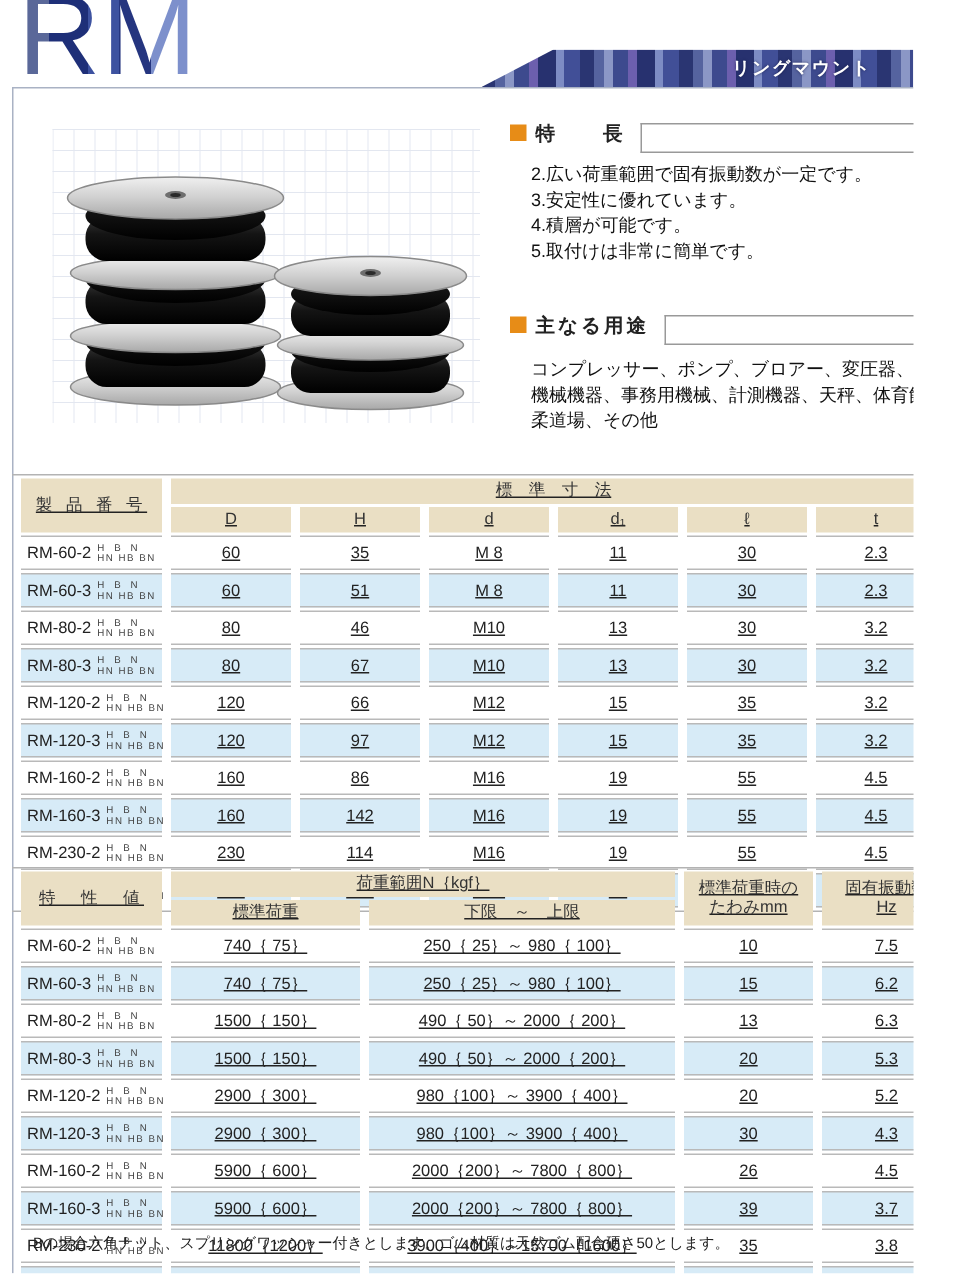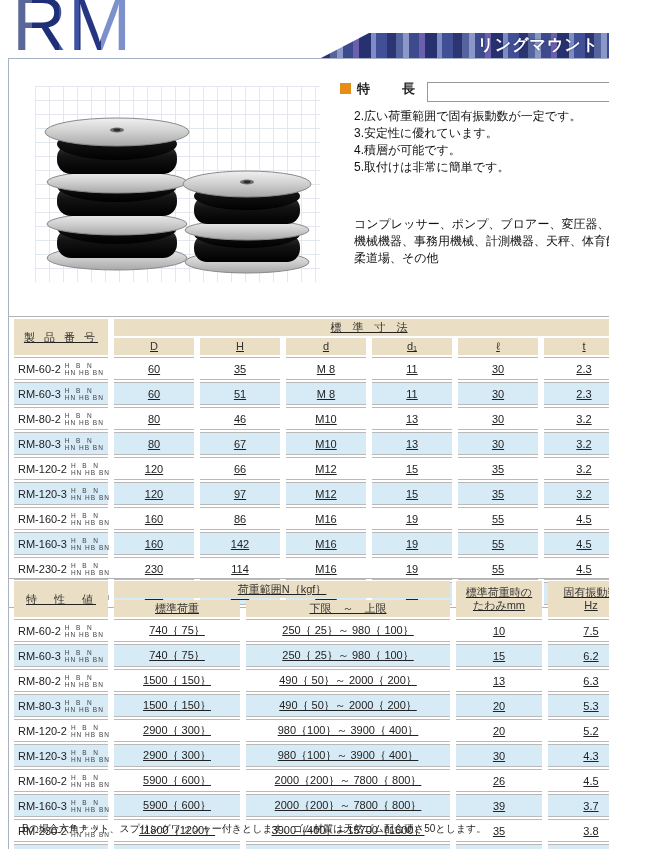--- a/index.html
+++ b/index.html
@@ -17,22 +17,22 @@
   .banner{
     position:absolute;right:0;top:33px;width:288px;height:25px;
     background:repeating-linear-gradient(90deg,
       #2a3572 0 9px,#55639f 9px 16px,#8b97c6 16px 22px,
       #3d4a8e 22px 32px,#6c5fae 32px 38px,#27316f 38px 50px,
       #7d8cc4 50px 55px,#414f97 55px 66px);
     clip-path:polygon(48px 0,100% 0,100% 100%,0 100%);
     display:flex;align-items:center;justify-content:flex-end;
   }
   .banner-label{
-    color:#fff;font-size:16px;font-weight:bold;letter-spacing:1px;
-    padding-right:10px;text-shadow:0 0 2px rgba(20,25,70,.8);
+    color:#fff;font-size:12px;font-weight:bold;letter-spacing:1px;
+    padding-right:28px;text-shadow:0 0 2px rgba(20,25,70,.8);
   }
   .frame{
     position:absolute;left:8px;top:58px;right:0;bottom:0;
     border-left:1px solid #a9b2c4;border-top:1px solid #a9b2c4;
   }
   
   .photo{
     position:absolute;left:35px;top:86px;width:285px;height:196px;background:#fff;
     background-image:linear-gradient(#e3e7f0 1px,transparent 1px),
                      linear-gradient(90deg,#e3e7f0 1px,transparent 1px);
@@ -128,20 +128,25 @@
     </div>
     <ul class="feature-list">
       <li>2.広い荷重範囲で固有振動数が一定です。</li>
       <li>3.安定性に優れています。</li>
       <li>4.積層が可能です。</li>
       <li>5.取付けは非常に簡単です。</li>
     </ul>
   </div>
 
   <div class="section" style="top:208px;">
+    <div class="sec-head">
+      <span class="orange-sq"></span>
+      <span class="sec-title">主なる用途</span>
+      <span class="sec-box"></span>
+    </div>
     <div class="apps-text">コンプレッサー、ポンプ、ブロアー、変圧器、軽量機械機器、事務用機械、計測機器、天秤、体育館、柔道場、その他</div>
   </div>
 
   <div class="tbl-wrap" style="top:316px;">
     <div class="hairline"></div>
     <table>
       <colgroup>
         <col style="width:94px;">
           <col>
           <col>

